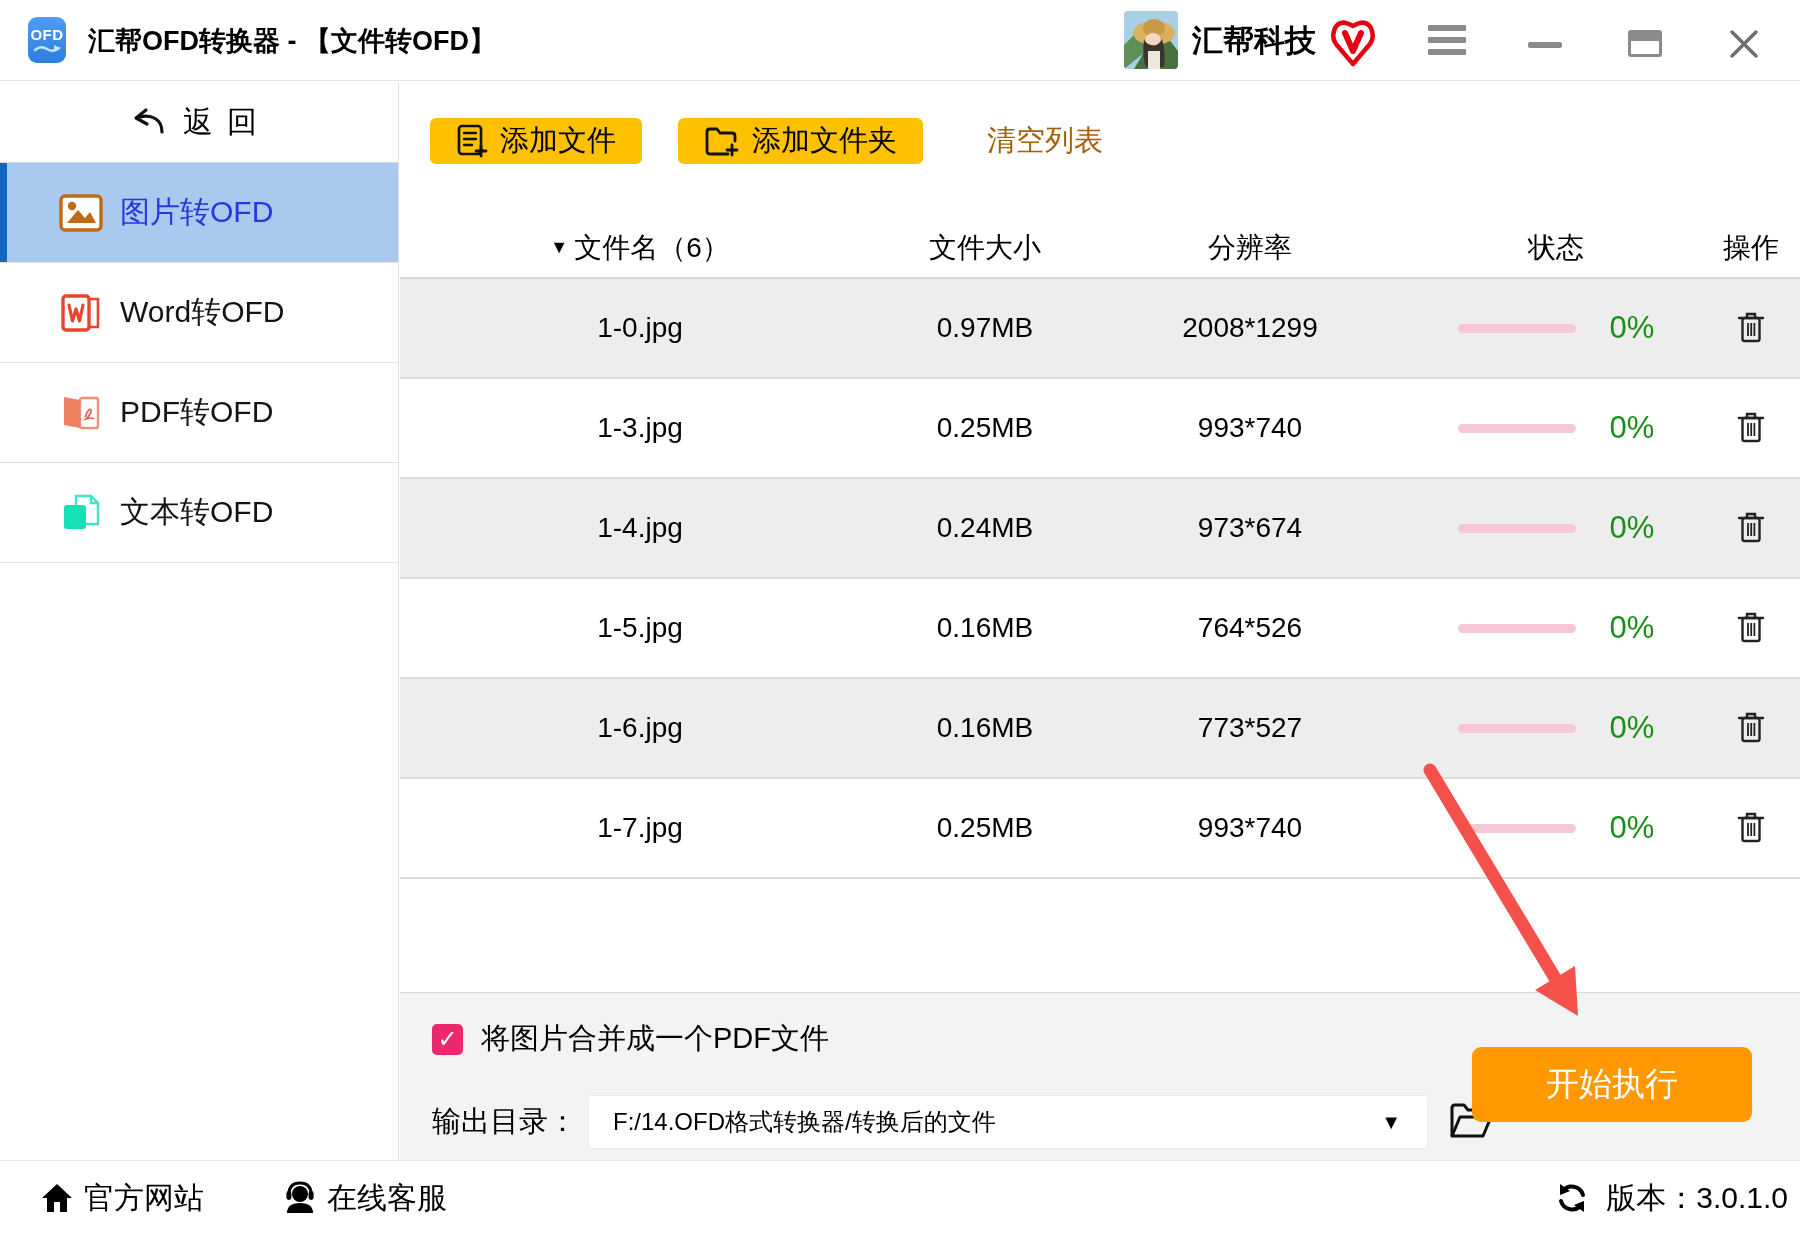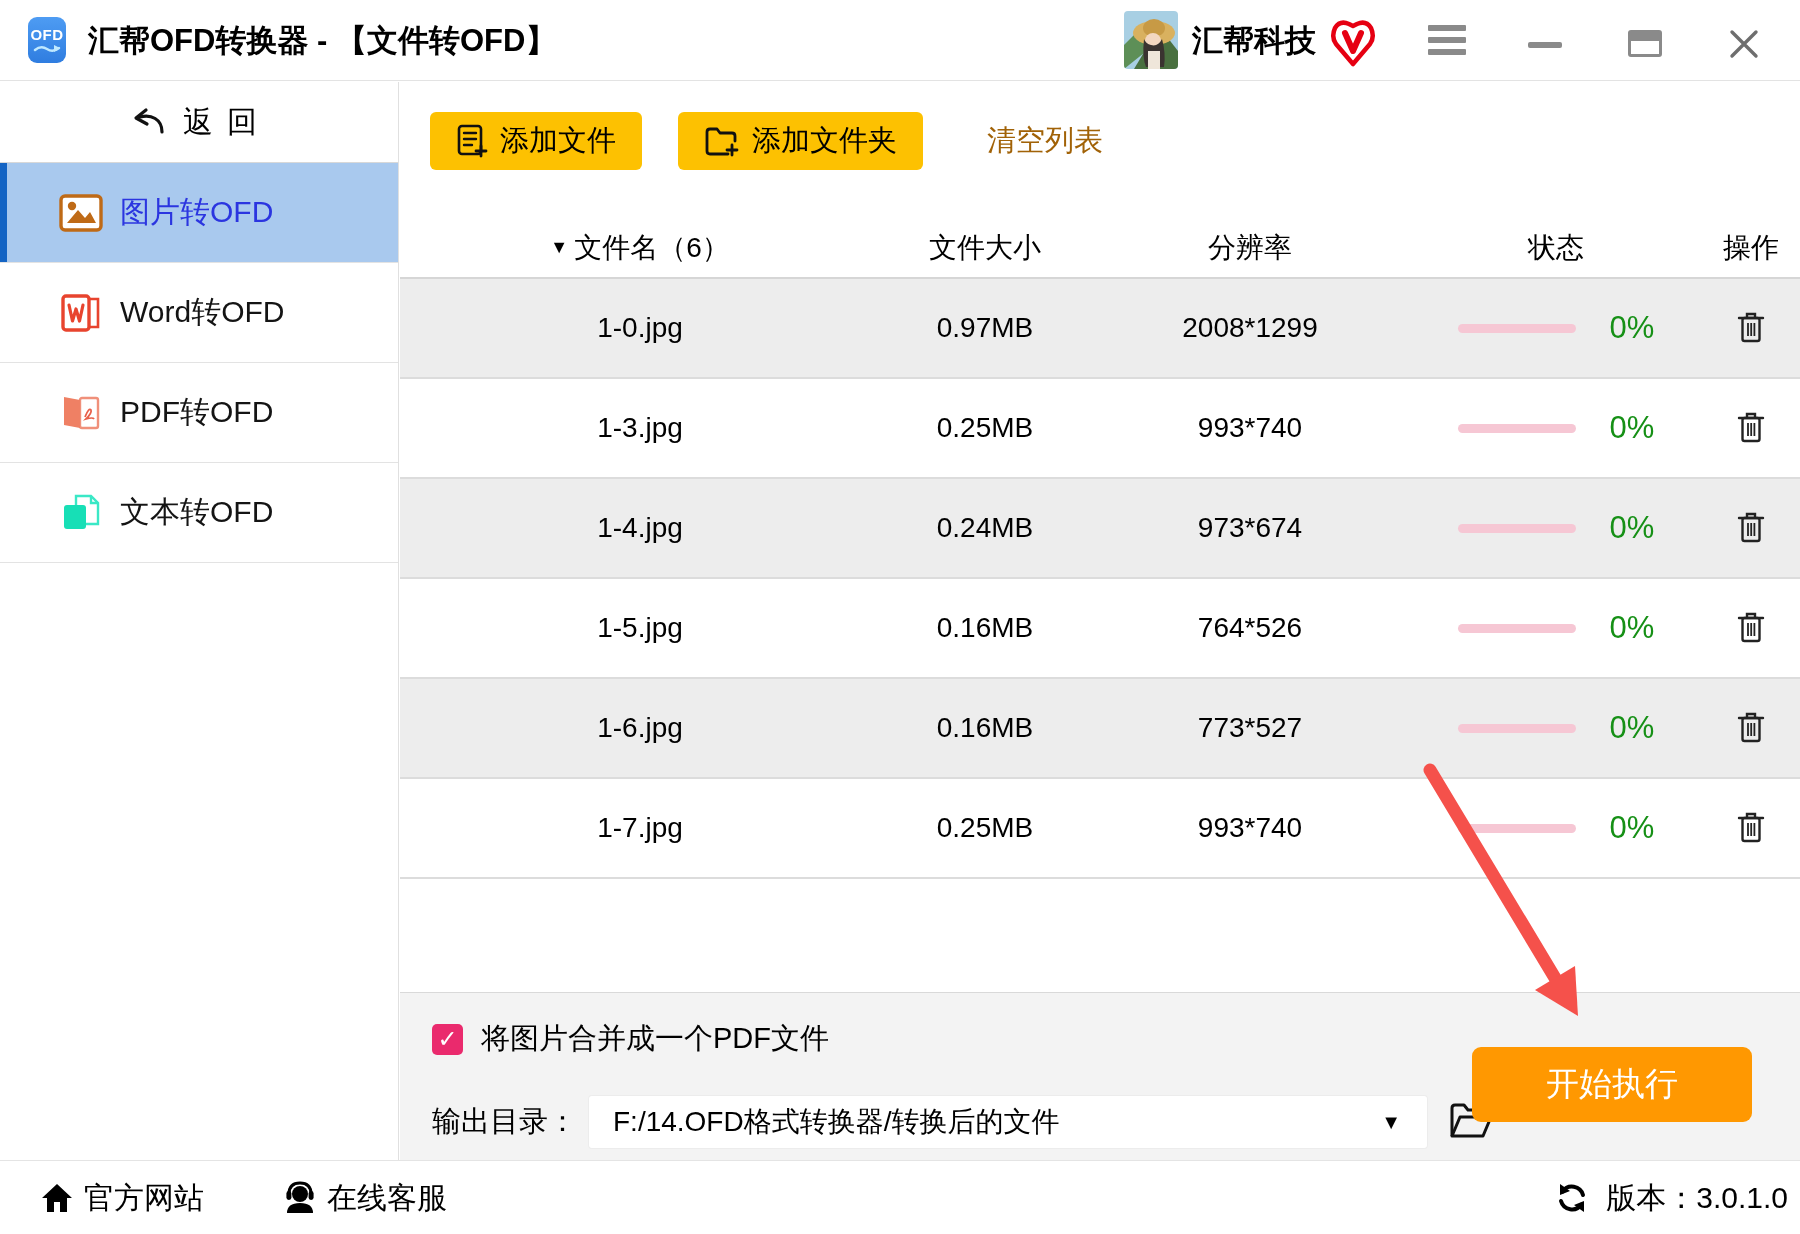--- a/index.html
+++ b/index.html
@@ -6,21 +6,21 @@
   html,body { background:#ffffff; }
   body { font-family:"Liberation Sans","DejaVu Sans",sans-serif; color:#111; }
   .app { position:relative; width:1800px; height:1234px; background:#fff; overflow:hidden; }
 
   
   .titlebar { position:absolute; left:0; top:0; width:1800px; height:81px; background:#fff; border-bottom:1px solid #e3e3e3; }
   .logo { position:absolute; left:28px; top:17px; width:38px; height:46px; border-radius:9px;
           background:linear-gradient(180deg,#4e9cf3,#2f7de0); display:flex; flex-direction:column; align-items:center; justify-content:center; }
   .logo .logo-txt { color:#fff; font-size:15px; font-weight:bold; line-height:15px; letter-spacing:.5px; }
   .logo svg { margin-top:2px; }
-  .win-title { position:absolute; left:88px; top:0; height:81px; display:flex; align-items:center; font-size:31px; font-weight:700; color:#000; }
+  .win-title { position:absolute; left:88px; top:0; height:81px; display:flex; align-items:center; font-size:27px; font-weight:700; color:#000; }
   .avatar { position:absolute; left:1124px; top:11px; width:54px; height:58px; border-radius:4px; overflow:hidden; }
   .brand { position:absolute; left:1192px; top:0; height:81px; display:flex; align-items:center; font-size:31px; font-weight:700; color:#000; }
   .vip-badge { position:absolute; left:1330px; top:18px; width:46px; height:50px; }
   .menu-btn { position:absolute; left:1428px; top:25px; width:38px; height:30px; display:flex; flex-direction:column; justify-content:space-between; cursor:pointer; }
   .menu-btn div { width:38px; height:6px; background:#8a8a8a; border-radius:1px; }
   .min-btn { position:absolute; left:1528px; top:42px; width:34px; height:6px; background:#8a8a8a; border-radius:2px; cursor:pointer; }
   .max-btn { position:absolute; left:1628px; top:30px; width:34px; height:27px; border:3px solid #8a8a8a; border-radius:3px; cursor:pointer; }
   .max-btn::before { content:""; display:block; width:100%; height:8px; background:#8a8a8a; }
   .close-btn { position:absolute; left:1728px; top:28px; width:32px; height:32px; cursor:pointer; }
 
@@ -30,21 +30,21 @@
   .nav-item { position:relative; height:100px; display:flex; align-items:center; border-bottom:1px solid #e3e3e3; cursor:pointer; }
   .nav-item .nicon { margin-left:58px; width:46px; display:flex; justify-content:center; }
   .nav-item .nlabel { margin-left:16px; font-size:30px; color:#141414; }
   .nav-item.active { background:#a9c9ee; }
   .nav-item.active::before { content:""; position:absolute; left:0; top:0; width:7px; height:100%; background:#1464c4; }
   .nav-item.active .nlabel { color:#2b35e0; }
 
   
   .content { position:absolute; left:400px; top:82px; width:1400px; height:1078px; background:#fff; }
   .toolbar { position:absolute; left:0; top:30px; height:58px; width:100%; display:flex; align-items:center; }
-  .tool-btn { height:58px; display:flex; align-items:center; gap:12px; background:#fdc101; border:none; border-radius:6px; font-size:29px; color:#000; padding:0 26px; cursor:pointer; font-family:inherit; }
+  .tool-btn { height:46px; display:flex; align-items:center; gap:12px; background:#fdc101; border:none; border-radius:6px; font-size:29px; color:#000; padding:0 26px; cursor:pointer; font-family:inherit; }
   .tool-btn.add-file { margin-left:30px; }
   .tool-btn.add-folder { margin-left:36px; }
   .clear-list { margin-left:64px; font-size:29px; color:#a16207; cursor:pointer; background:none; border:none; font-family:inherit; }
 
   .table { position:absolute; left:0; top:136px; width:1400px; }
   .thead, .trow { display:grid; grid-template-columns:480px 210px 320px 292px 98px; align-items:center; }
   .thead { height:61px; border-bottom:2px solid #d6d6d6; font-size:28px; color:#000; }
   .thead div, .trow div { text-align:center; }
   .th-name { display:flex; align-items:center; justify-content:center; gap:6px; cursor:pointer; }
   .sort-caret { font-size:18px; }
@@ -58,21 +58,21 @@
   .watermark { position:absolute; left:330px; top:212px; width:118px; height:36px; background:#fbf7dd; opacity:.75; border-radius:2px; }
 
   
   .options { position:absolute; left:0; top:910px; width:1400px; height:168px; background:#f3f3f3; border-top:1px solid #d9d9d9; }
   .merge-row { position:absolute; left:32px; top:26px; display:flex; align-items:center; gap:18px; }
   .checkbox { width:31px; height:31px; background:#ea2a6d; border-radius:5px; display:flex; align-items:center; justify-content:center; color:#fff; font-size:24px; font-weight:bold; cursor:pointer; }
   .merge-label { font-size:29px; color:#000; }
   .outdir-row { position:absolute; left:32px; top:103px; display:flex; align-items:center; }
   .outdir-label { font-size:29px; color:#000; }
   .combo { position:relative; margin-left:12px; width:838px; height:52px; background:#fff; border-radius:3px; display:flex; align-items:center; cursor:pointer; box-shadow:0 0 0 1px #ececec; }
-  .combo-text { margin-left:24px; font-size:28px; color:#000; }
+  .combo-text { margin-left:24px; font-size:24px; color:#000; }
   .combo-caret { position:absolute; right:26px; font-size:20px; color:#000; }
   .folder-open-btn { margin-left:18px; background:none; border:none; cursor:pointer; padding:2px; }
   .start-btn { position:absolute; left:1072px; top:45px; width:280px; height:75px; background:#ff9801; border:none; border-radius:9px; color:#fff; font-size:33px; cursor:pointer; font-family:inherit;margin-top:9px; }
 
   
   .footer { position:absolute; left:0; top:1160px; width:1800px; height:74px; background:#fff; border-top:1px solid #e4e4e4; }
   .foot-link { position:absolute; top:0; height:74px; display:flex; align-items:center; gap:10px; font-size:30px; color:#000; cursor:pointer; background:none; border:none; font-family:inherit; }
   .site-link { left:40px; }
   .support-link { left:283px; }
   .version { position:absolute; right:12px; top:0; height:74px; display:flex; align-items:center; gap:18px; font-size:30px; color:#000;justify-content:flex-end; }

